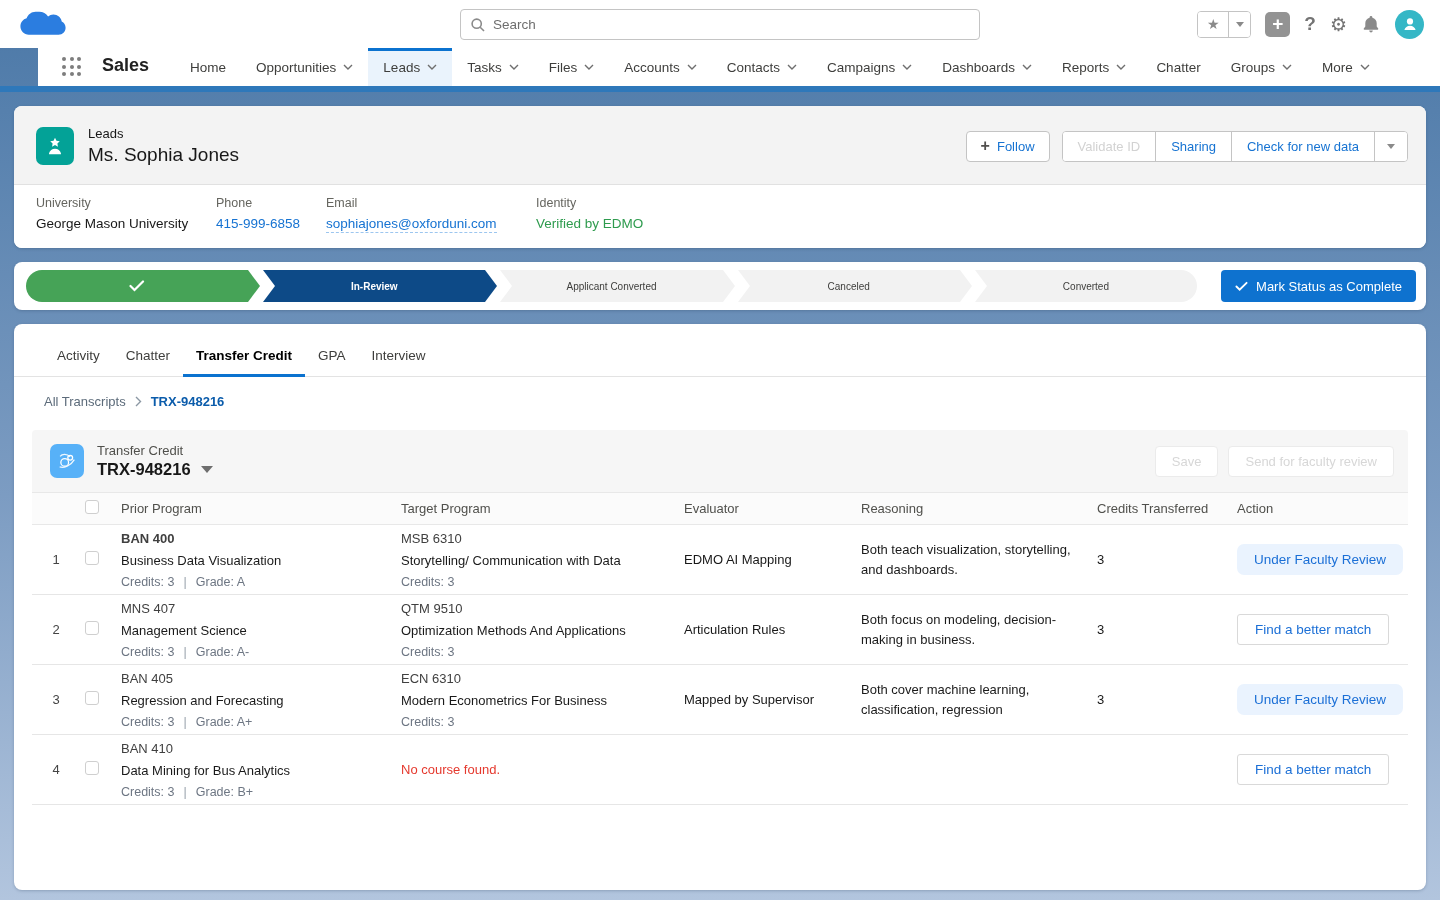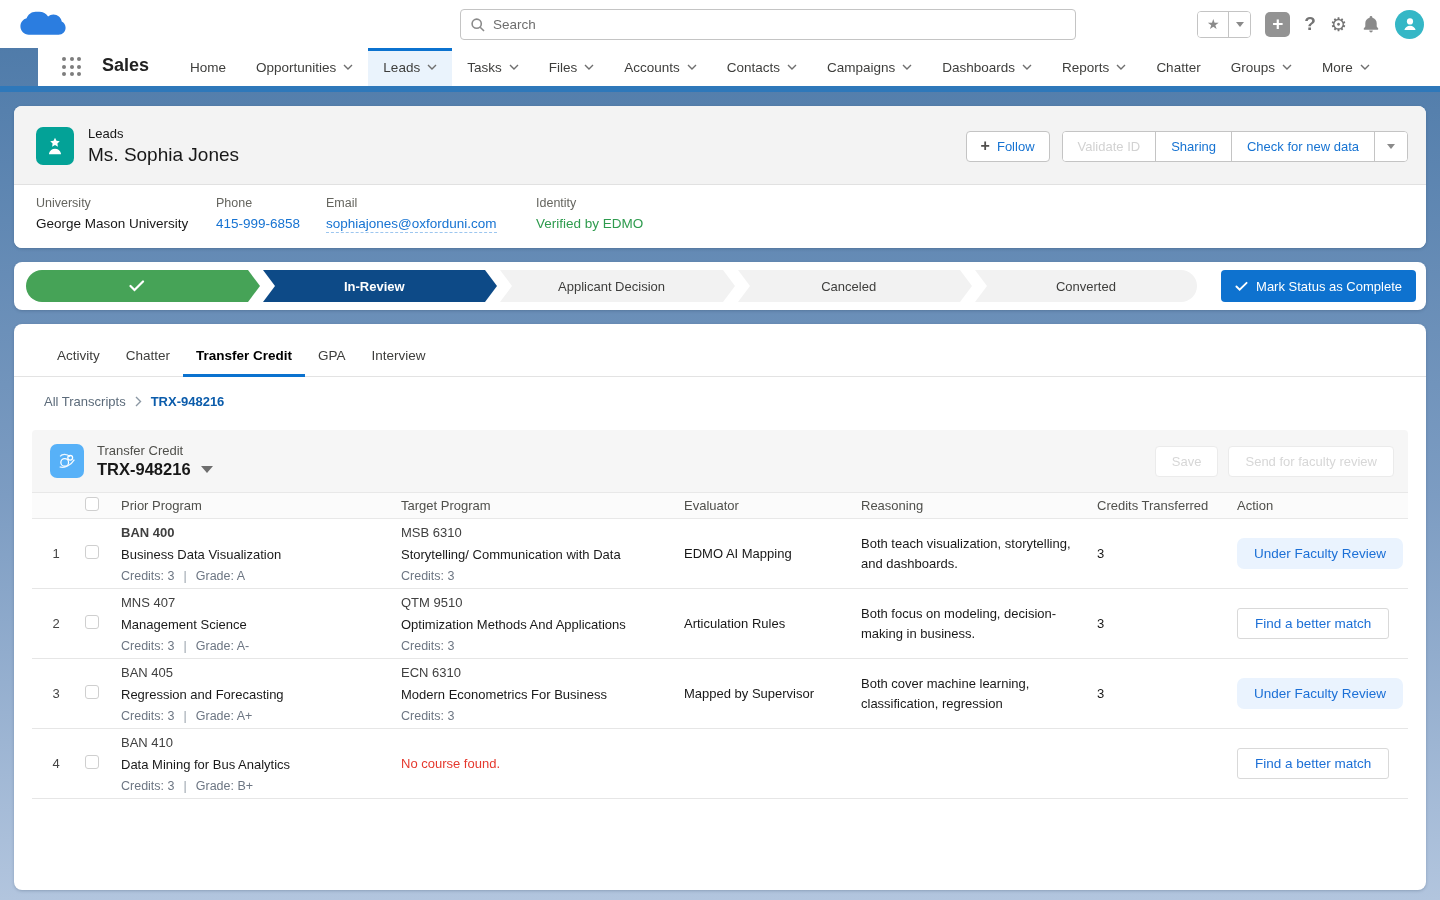--- a/index.html
+++ b/index.html
@@ -3,21 +3,21 @@
 <meta charset="utf-8">
 <style>
   * { box-sizing: border-box; margin: 0; padding: 0; }
   html,body { width:1440px; height:900px; overflow:hidden; }
   body { font-family:"Liberation Sans", sans-serif; font-size:13px; color:#181818;
          background:linear-gradient(180deg,#4b78a7 0%, #7c9cc2 55%, #b2c5de 100%); }
 
   
   .ghead { position:relative; height:48px; background:#fff; display:flex; align-items:center; }
   .logo { margin-left:20px; width:46px; height:32px; }
-  .searchbox { position:absolute; left:460px; top:9px; width:616px; height:31px;
+  .searchbox { position:absolute; left:460px; top:9px; width:520px; height:31px;
     border:1px solid #c4c4c4; border-radius:4px; background:#fff; display:flex; align-items:center; padding:0 10px; }
   .searchbox svg { flex:0 0 auto; }
   .searchbox input { border:none; outline:none; flex:1; margin-left:8px; font-size:13.5px; color:#444;
     font-family:"Liberation Sans",sans-serif; background:transparent; }
   .searchbox input::placeholder { color:#6e6e6e; }
   .gicons { position:absolute; right:16px; top:0; height:48px; display:flex; align-items:center; gap:14px; }
   .favgroup { display:flex; height:27px; border:1px solid #c4c4c4; border-radius:4px; overflow:hidden; }
   .favgroup .seg { display:flex; align-items:center; justify-content:center; background:#fff; cursor:pointer; }
   .favgroup .seg.star { width:30px; color:#8a8a8a; font-size:14px; }
   .favgroup .seg.caret { width:22px; border-left:1px solid #c4c4c4; }
@@ -68,21 +68,21 @@
   .flabel { font-size:12.5px; color:#65655f; margin-bottom:6px; }
   .fvalue { font-size:13.5px; color:#181818; }
   .fvalue.link { color:#1673d2; cursor:pointer; }
   .fvalue.link.email { border-bottom:1px dashed #9cc6ef; display:inline-block; padding-bottom:1px; }
   .fvalue.success { color:#2e9b4e; }
 
   
   .path-card { margin-top:14px; display:flex; align-items:center; padding:8px 10px 8px 12px; }
   .stages { flex:1; display:flex; height:32px; margin-right:24px; }
   .stage { position:relative; flex:1; margin-right:15px; display:flex; align-items:center; justify-content:center;
-    font-size:13px; cursor:pointer; }
+    font-size:10px; cursor:pointer; }
   .stage::after { content:""; position:absolute; right:-12px; top:0; width:0; height:0;
     border-top:16px solid transparent; border-bottom:16px solid transparent; border-left:12px solid transparent; }
   .stage:not(.first)::before { content:""; position:absolute; left:0; top:0; width:0; height:0;
     border-top:16px solid transparent; border-bottom:16px solid transparent; border-left:12px solid #fff; }
   .stage.first { border-radius:16px 0 0 16px; }
   .stage.last { border-radius:0 16px 16px 0; margin-right:0; }
   .stage.last::after { display:none; }
   .stage.complete { background:#46a357; } .stage.complete::after { border-left-color:#46a357; }
   .stage.current { background:#0d4a87; color:#fff; font-weight:bold; } .stage.current::after { border-left-color:#0d4a87; }
   .stage.upcoming { background:#f2f2f2; color:#3e3e3c; } .stage.upcoming::after { border-left-color:#f2f2f2; }
@@ -104,21 +104,21 @@
   .tc-head { background:#f6f6f6; border-radius:4px 4px 0 0; display:flex; align-items:center; padding:13px 14px 13px 18px; }
   .tc-icon { width:34px; height:34px; border-radius:7px; background:#57b1f8; display:flex; align-items:center; justify-content:center; }
   .tc-titles { margin-left:13px; }
   .tc-entity { font-size:13px; color:#50504c; }
   .tc-id { display:flex; align-items:center; gap:10px; font-size:16.5px; font-weight:bold; color:#181818; margin-top:2px; cursor:pointer; }
   .tc-btns { margin-left:auto; display:flex; gap:10px; }
   .btn.disabled { color:#d7d7d7; border-color:#ebebeb; cursor:default; }
   .btn.pad { padding:0 16px; }
 
   .tc-grid { display:grid; grid-template-columns:48px 36px 280px 283px 177px 236px 140px 1fr; align-items:center; }
-  .tc-cols { height:27px; background:#fbfbfb; border-top:1px solid #e8e8e8; border-bottom:1px solid #e8e8e8; }
+  .tc-cols { height:33px; background:#fbfbfb; border-top:1px solid #e8e8e8; border-bottom:1px solid #e8e8e8; }
   .tc-cols .col { font-size:13px; color:#50504c; padding-left:5px; }
   .tc-row { min-height:70px; border-bottom:1px solid #e6e6e6; }
   .cell { padding-left:5px; }
   .cell.cnum { text-align:center; color:#444; padding-left:0; }
   .checkbox { display:inline-block; width:14px; height:14px; border:1px solid #cfcfcf; border-radius:3px; background:#fff; cursor:pointer; }
   .course .code { color:#404040; margin-bottom:7px; }
   .course .code.strong { font-weight:bold; }
   .course .title { color:#1a1a1a; margin-bottom:7px; }
   .course .meta { color:#6d7683; font-size:12.5px; }
   .meta .sep { margin:0 9px; color:#9aa3ad; }
@@ -311,21 +311,21 @@
       <div class="stage first complete">
         <svg width="16" height="12" viewBox="0 0 16 12">
             <path d="M1.5 6l4 4L14 1.5" fill="none" stroke="#fff" stroke-width="2.2" stroke-linecap="round"></path>
           </svg>
         <span></span>
       </div>
       <div class="stage current">
         <span>In-Review</span>
       </div>
       <div class="stage upcoming">
-        <span>Applicant Decision</span>
+        <span>Applicant Converted</span>
       </div>
       <div class="stage upcoming">
         <span>Canceled</span>
       </div>
       <div class="stage last upcoming">
         <span>Converted</span>
       </div>
     </div>
     <button class="mark-btn">
       <svg width="13" height="11" viewBox="0 0 14 11">

